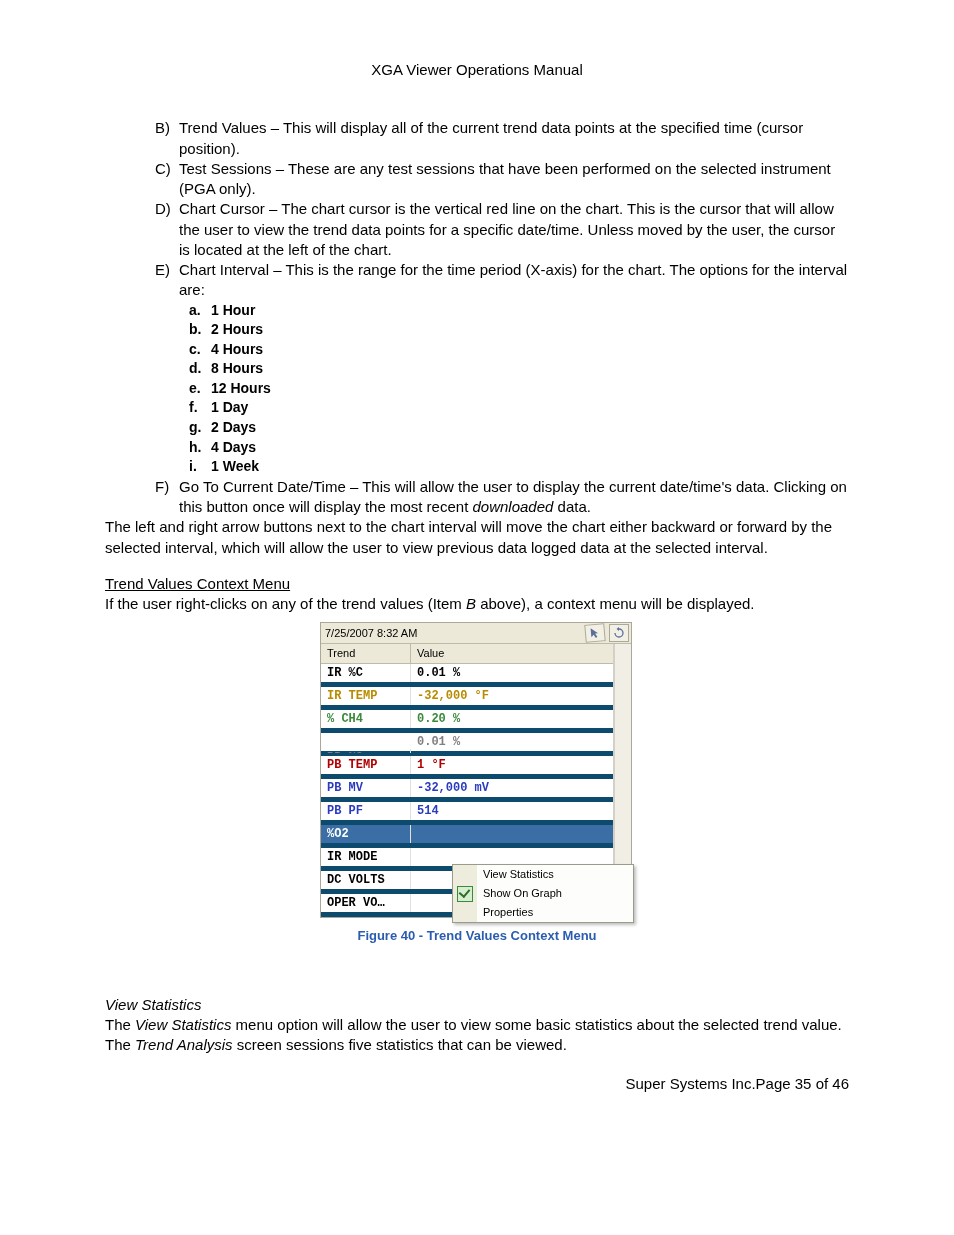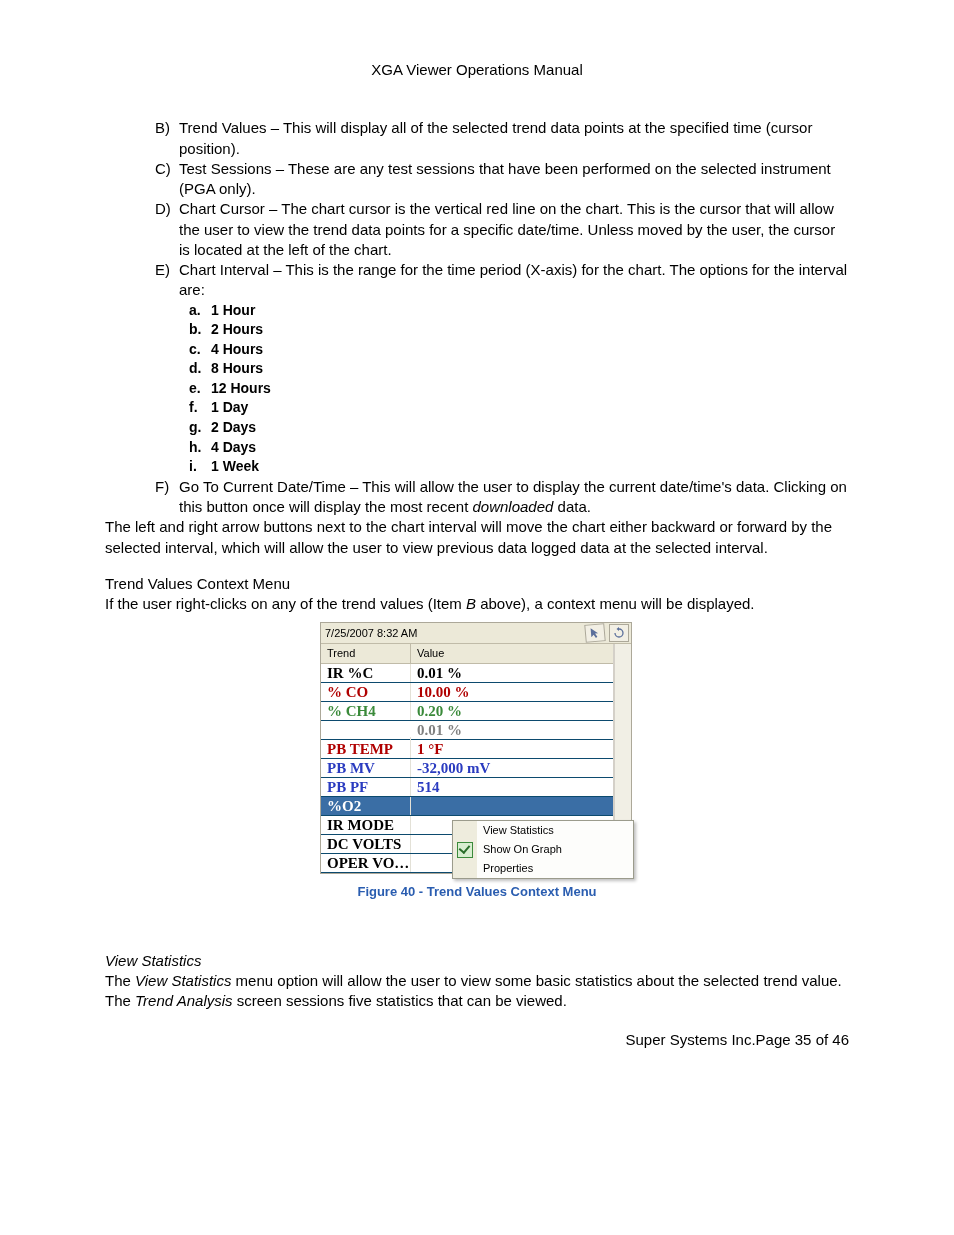--- a/index.html
+++ b/index.html
@@ -42,20 +42,21 @@
     display: flex;
   }
   .sub-list .slet {
     width: 22px;
     flex-shrink: 0;
   }
   .para {
     margin: 0;
   }
   .underline {
+    text-decoration: underline;
     text-align: right;
   }
   .italic {
     font-style: italic;
   }
   .fig-wrap {
     margin: 8px 0 4px 0;
     display: flex;
     flex-direction: column;
     align-items: center;
@@ -115,24 +116,24 @@
     padding: 2px 6px;
     box-sizing: border-box;
     overflow: hidden;
     white-space: nowrap;
   }
   .col-name { width: 90px; border-right: 1px solid #c0bba8; }
   .col-val  { flex: 1; }
   .tv-row {
     display: flex;
     background: #fff;
-    border-bottom: 1px solid #0c4a6e;
-    font-family: Liberation Serif, serif;
+    border-bottom: 5px solid #0c4a6e;
+    font-family: Liberation Mono, monospace;
     font-weight: bold;
-    font-size: 15px;
+    font-size: 12px;
     height: 18px;
     line-height: 14px;
   }
   .tv-row .col-name { border-right: 1px solid #e3e1d7; }
   .sel {
     background: #3a6ea5;
     color: #fff;
   }
   .ctx-menu {
     position: relative;
@@ -197,21 +198,21 @@
   }
 </style>
 </head>
 <body>
 
 <div class="page-title">XGA Viewer Operations Manual</div>
 
 <div class="lettered">
   <div class="row">
       <span class="letter">B)</span>
-      <span class="text">Trend Values – This will display all of the selected trend data points at the specified time (cursor position).</span>
+      <span class="text">Trend Values – This will display all of the current trend data points at the specified time (cursor position).</span>
     </div>
   <div class="row">
       <span class="letter">C)</span>
       <span class="text">Test Sessions – These are any test sessions that have been performed on the selected instrument (PGA only).</span>
     </div>
   <div class="row">
       <span class="letter">D)</span>
       <span class="text">Chart Cursor – The chart cursor is the vertical red line on the chart.  This is the cursor that will allow the user to view the trend data points for a specific date/time.  Unless moved by the user, the cursor is located at the left of the chart.</span>
     </div>
   <div class="row">
@@ -299,22 +300,22 @@
           <div class="tv-th">
             <div class="col-name">Trend</div>
             <div class="col-val">Value</div>
           </div>
           <div id="rows-target">
               <div class="tv-row">
                 <div class="col-name" style="color: rgb(0, 0, 0);">IR %C</div>
                 <div class="col-val" style="color: rgb(0, 0, 0);">0.01 %</div>
               </div>
               <div class="tv-row">
-                <div class="col-name" style="color: rgb(176, 0, 0);">% CO</div>
-                <div class="col-val" style="color: rgb(176, 0, 0);">10.00 %</div>
+                <div class="col-name" style="color: rgb(184, 140, 0);">IR TEMP</div>
+                <div class="col-val" style="color: rgb(184, 140, 0);">-32,000 °F</div>
               </div>
               <div class="tv-row">
                 <div class="col-name" style="color: rgb(58, 138, 58);">% CH4</div>
                 <div class="col-val" style="color: rgb(58, 138, 58);">0.20 %</div>
               </div>
               <div class="tv-row">
                 <div class="col-name" style="color: rgb(128, 128, 128); margin-top: 16px;">PB %C</div>
                 <div class="col-val" style="color: rgb(128, 128, 128);">0.01 %</div>
               </div>
               <div class="tv-row">

